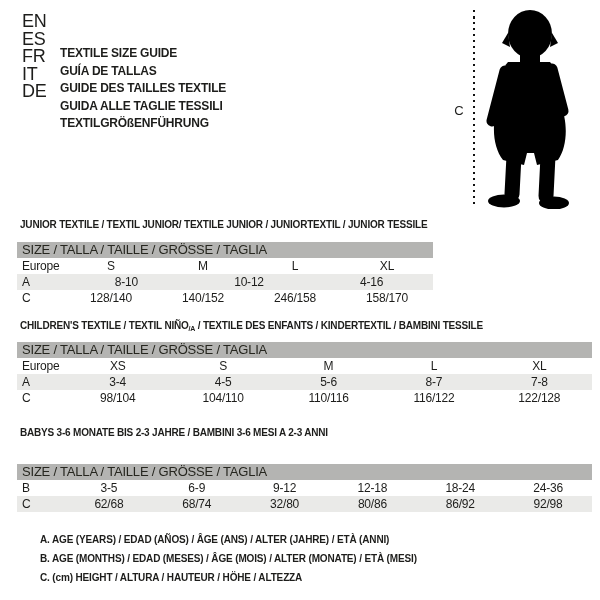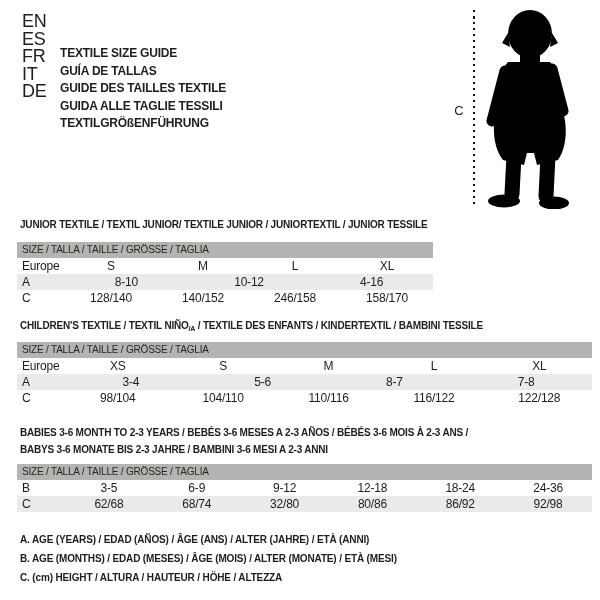--- a/index.html
+++ b/index.html
@@ -19,30 +19,30 @@
   .figure-label{left:450px;top:103px;width:18px;text-align:center;font-size:13px;}
   .baby-svg{left:486px;top:8px;}
 
   
   .sec-title{font-weight:bold;font-size:10px;letter-spacing:-0.2px;white-space:nowrap;line-height:12px;}
   .sub{font-size:7px;position:relative;top:2px;}
 
   
   .table{font-size:12px;letter-spacing:-0.2px;}
   .thead{height:16px;line-height:16px;background:#b4b4b2;padding-left:5px;
-         font-size:10px;color:#26261f;white-space:nowrap;overflow:hidden;}
+         font-size:13px;color:#26261f;white-space:nowrap;overflow:hidden;}
   .trow{display:flex;height:16px;line-height:16px;}
   .trow.shaded{background:#eaeae8;}
   .tlabel{width:48px;padding-left:5px;box-sizing:border-box;}
   .tcell{flex:1;text-align:center;}
 
   
   .footnotes{left:20px;top:530px;}
   .footnote{height:19px;line-height:19px;font-weight:bold;font-size:10px;
-            letter-spacing:-0.15px;white-space:nowrap;}
+            letter-spacing:-0.15px;white-space:nowrap;margin-left:20px;}
 </style>
 </head>
 <body>
 
 <div class="page">
 
   <div class="abs lang-block">
     <div class="lang-row">
       <span class="lang-code">EN</span>
       <span class="lang-title">TEXTILE SIZE GUIDE</span>
@@ -116,36 +116,36 @@
       <span class="tlabel">Europe</span>
       <span class="tcell">XS</span>
       <span class="tcell">S</span>
       <span class="tcell">M</span>
       <span class="tcell">L</span>
       <span class="tcell">XL</span>
     </div>
     <div class="trow shaded">
       <span class="tlabel">A</span>
       <span class="tcell">3-4</span>
+      <span class="tcell">4-5</span>
       <span class="tcell">5-6</span>
       <span class="tcell">8-7</span>
       <span class="tcell">7-8</span>
     </div>
     <div class="trow">
       <span class="tlabel">C</span>
       <span class="tcell">98/104</span>
       <span class="tcell">104/110</span>
       <span class="tcell">110/116</span>
       <span class="tcell">116/122</span>
       <span class="tcell">122/128</span>
     </div>
   </div>
 
   <div class="abs" style="left:20px;top:424px;">
-    <div class="sec-title" style="line-height:17px;">BABIES 3-6 MONTH TO 2-3 YEARS / BEBÉS 3-6 MESES A 2-3 AÑOS / BÉBÉS 3-6 MOIS À 2-3 ANS /</div>
     <div class="sec-title" style="line-height:17px;">BABYS 3-6 MONATE BIS 2-3 JAHRE / BAMBINI 3-6 MESI A 2-3 ANNI</div>
   </div>
   <div class="abs table" style="left:17px;top:464px;width:575px;">
     <div class="thead">SIZE / TALLA / TAILLE / GRÖSSE / TAGLIA</div>
     <div class="trow">
       <span class="tlabel">B</span>
       <span class="tcell">3-5</span>
       <span class="tcell">6-9</span>
       <span class="tcell">9-12</span>
       <span class="tcell">12-18</span>

